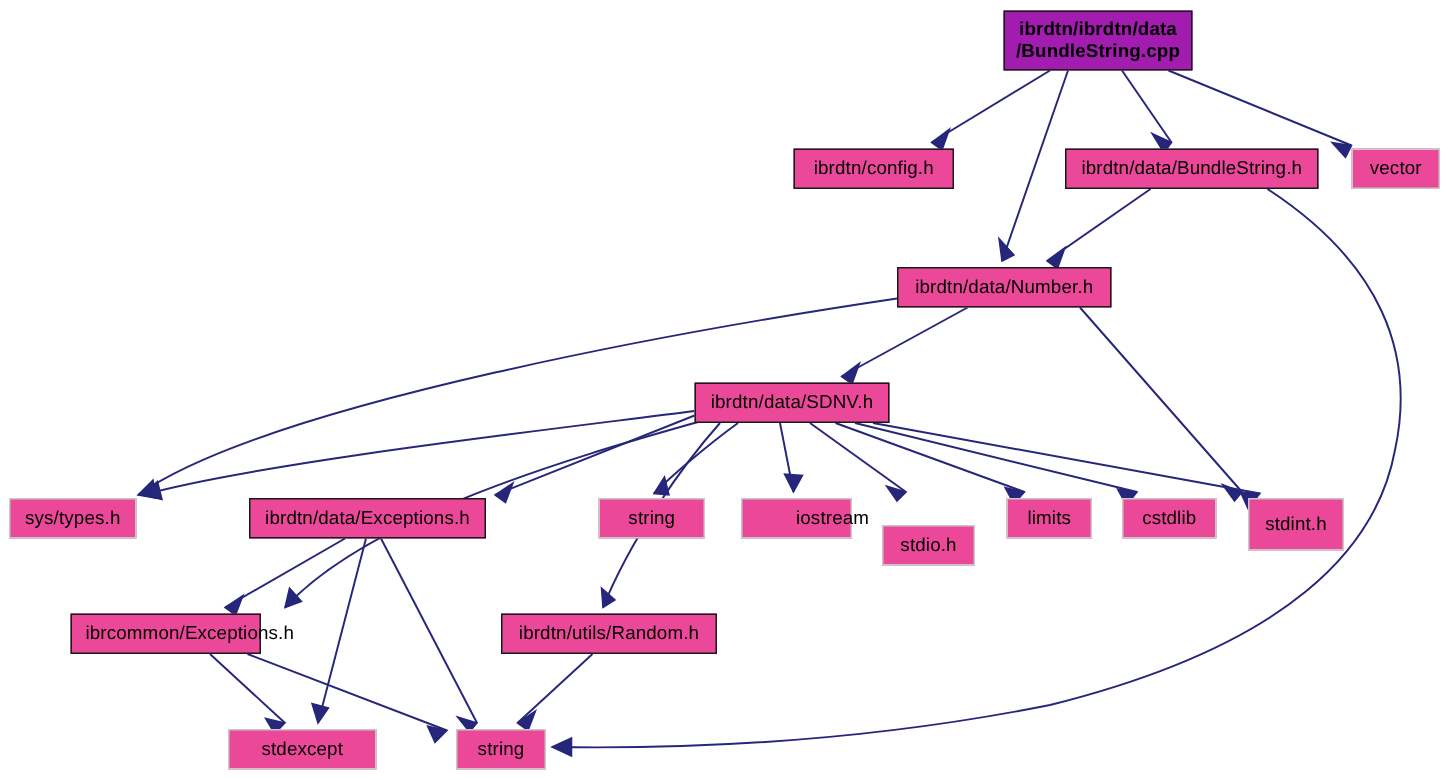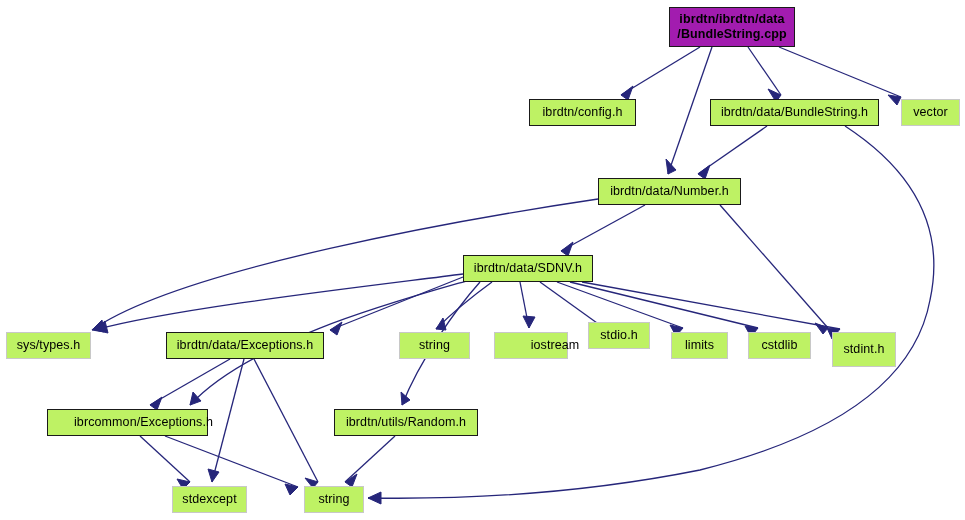--- a/index.html
+++ b/index.html
@@ -23,21 +23,21 @@
     height: 520px;
     pointer-events: none;
   }
   .node {
     position: absolute;
     box-sizing: border-box;
     display: flex;
     align-items: center;
     justify-content: center;
     text-align: center;
-    background: #bef264;
+    background: #ec4899;
     color: #000000;
     font-size: 12.5px;
     line-height: 15px;
     white-space: pre-line;
     letter-spacing: 0.1px;
   }
   .node.project {
     border: 1.6px solid #1a1a1a;
   }
   .node.system {
@@ -160,22 +160,22 @@
 /BundleString.cpp</div>
       <div class="node project" style="left: 529px; top: 99px; width: 107px; height: 27px;">ibrdtn/config.h</div>
       <div class="node project" style="left: 710px; top: 99px; width: 169px; height: 27px;">ibrdtn/data/BundleString.h</div>
       <div class="node system" style="left: 901px; top: 99px; width: 59px; height: 27px;">vector</div>
       <div class="node project" style="left: 598px; top: 178px; width: 143px; height: 27px;">ibrdtn/data/Number.h</div>
       <div class="node project" style="left: 463px; top: 255px; width: 130px; height: 27px;">ibrdtn/data/SDNV.h</div>
       <div class="node system" style="left: 6px; top: 332px; width: 85px; height: 27px;">sys/types.h</div>
       <div class="node project" style="left: 166px; top: 332px; width: 158px; height: 27px;">ibrdtn/data/Exceptions.h</div>
       <div class="node system" style="left: 399px; top: 332px; width: 71px; height: 27px;">string</div>
       <div class="node system" style="left: 494px; top: 332px; width: 74px; height: 27px; padding-left: 48px;">iostream</div>
-      <div class="node system" style="left: 588px; top: 322px; width: 62px; height: 27px;">stdio.h</div>
+      <div class="node system" style="left: 588px; top: 350px; width: 62px; height: 27px;">stdio.h</div>
       <div class="node system" style="left: 671px; top: 332px; width: 57px; height: 27px;">limits</div>
       <div class="node system" style="left: 748px; top: 332px; width: 63px; height: 27px;">cstdlib</div>
       <div class="node system" style="left: 832px; top: 332px; width: 64px; height: 35px;">stdint.h</div>
-      <div class="node project" style="left: 47px; top: 409px; width: 161px; height: 27px; padding-left: 32px;">ibrcommon/Exceptions.h</div>
+      <div class="node project" style="left: 47px; top: 409px; width: 127px; height: 27px; padding-left: 32px;">ibrcommon/Exceptions.h</div>
       <div class="node project" style="left: 334px; top: 409px; width: 144px; height: 27px;">ibrdtn/utils/Random.h</div>
-      <div class="node system" style="left: 172px; top: 486px; width: 75px; height: 27px;">stdexcept</div>
+      <div class="node system" style="left: 152px; top: 486px; width: 99px; height: 27px;">stdexcept</div>
       <div class="node system" style="left: 304px; top: 486px; width: 60px; height: 27px;">string</div>
     </div>
 </div>
 
 </body></html>

